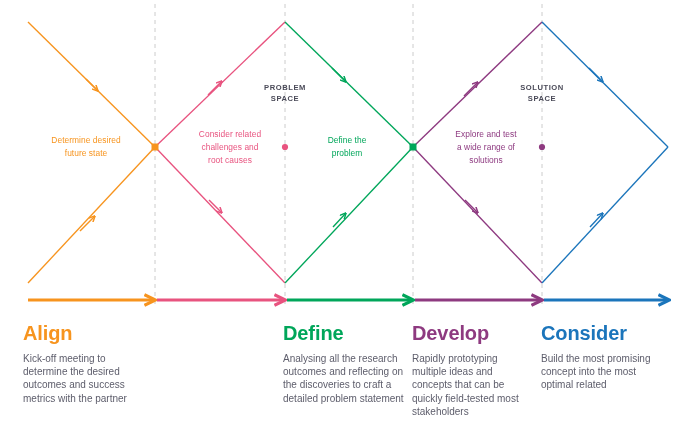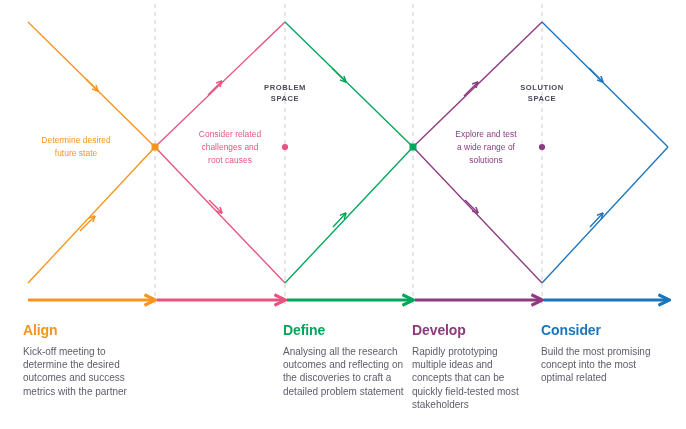--- a/index.html
+++ b/index.html
@@ -47,21 +47,21 @@
     color: #4a4a58;
     letter-spacing: 0.55px;
     font-family: "Liberation Sans", sans-serif;
     white-space: pre-line;
   }
   .phase-col {
     position: absolute;
     top: 322px;
   }
   .phase-title {
-    font-size: 14px;
+    font-size: 20px;
     font-weight: bold;
     letter-spacing: -0.1px;
     margin: 0 0 7px 0;
     font-family: "Liberation Sans", sans-serif;
   }
   .phase-desc {
     font-size: 10px;
     line-height: 13.2px;
     color: #5d5d6b;
     margin: 0;
@@ -171,25 +171,27 @@
       <line x1="415" y1="300" x2="539" y2="300" stroke="#8E3A80" marker-end="url(#ah-purple-sm)"></line>
       <line x1="544" y1="300" x2="666" y2="300" stroke="#1B75BB" marker-end="url(#ah-blue-sm)"></line>
     </g>
   </svg>
 
   <div class="space-label" style="left:240px; top:82px; width:90px; color:#4a4a58;">PROBLEM
 SPACE</div>
   <div class="space-label" style="left:497px; top:82px; width:90px; color:#4a4a58;">SOLUTION
 SPACE</div>
 
-  <div class="diamond-label" style="left:14px; top:134px; width:124px; color:#F7941E;">Determine desired
+  <div class="diamond-label" style="left:24px; top:134px; width:124px; color:#F7941E;">Determine desired
 future state</div>
   <div class="diamond-label" style="left:178px; top:128px; width:104px; color:#E8537F;">Consider related
 challenges and
 root causes</div>
+  <div class="diamond-label" style="left:306px; top:134px; width:82px; color:#00A65A;">Define the
+problem</div>
   <div class="diamond-label" style="left:434px; top:128px; width:104px; color:#8E3A80;">Explore and test
 a wide range of
 solutions</div>
 
   <div class="phase-col" style="left:23px; width:116px;">
     <div class="phase-title" style="color:#F7941E;">Align</div>
     <div class="phase-desc">Kick-off meeting to determine the desired outcomes and success metrics with the partner</div>
   </div>
 
 

